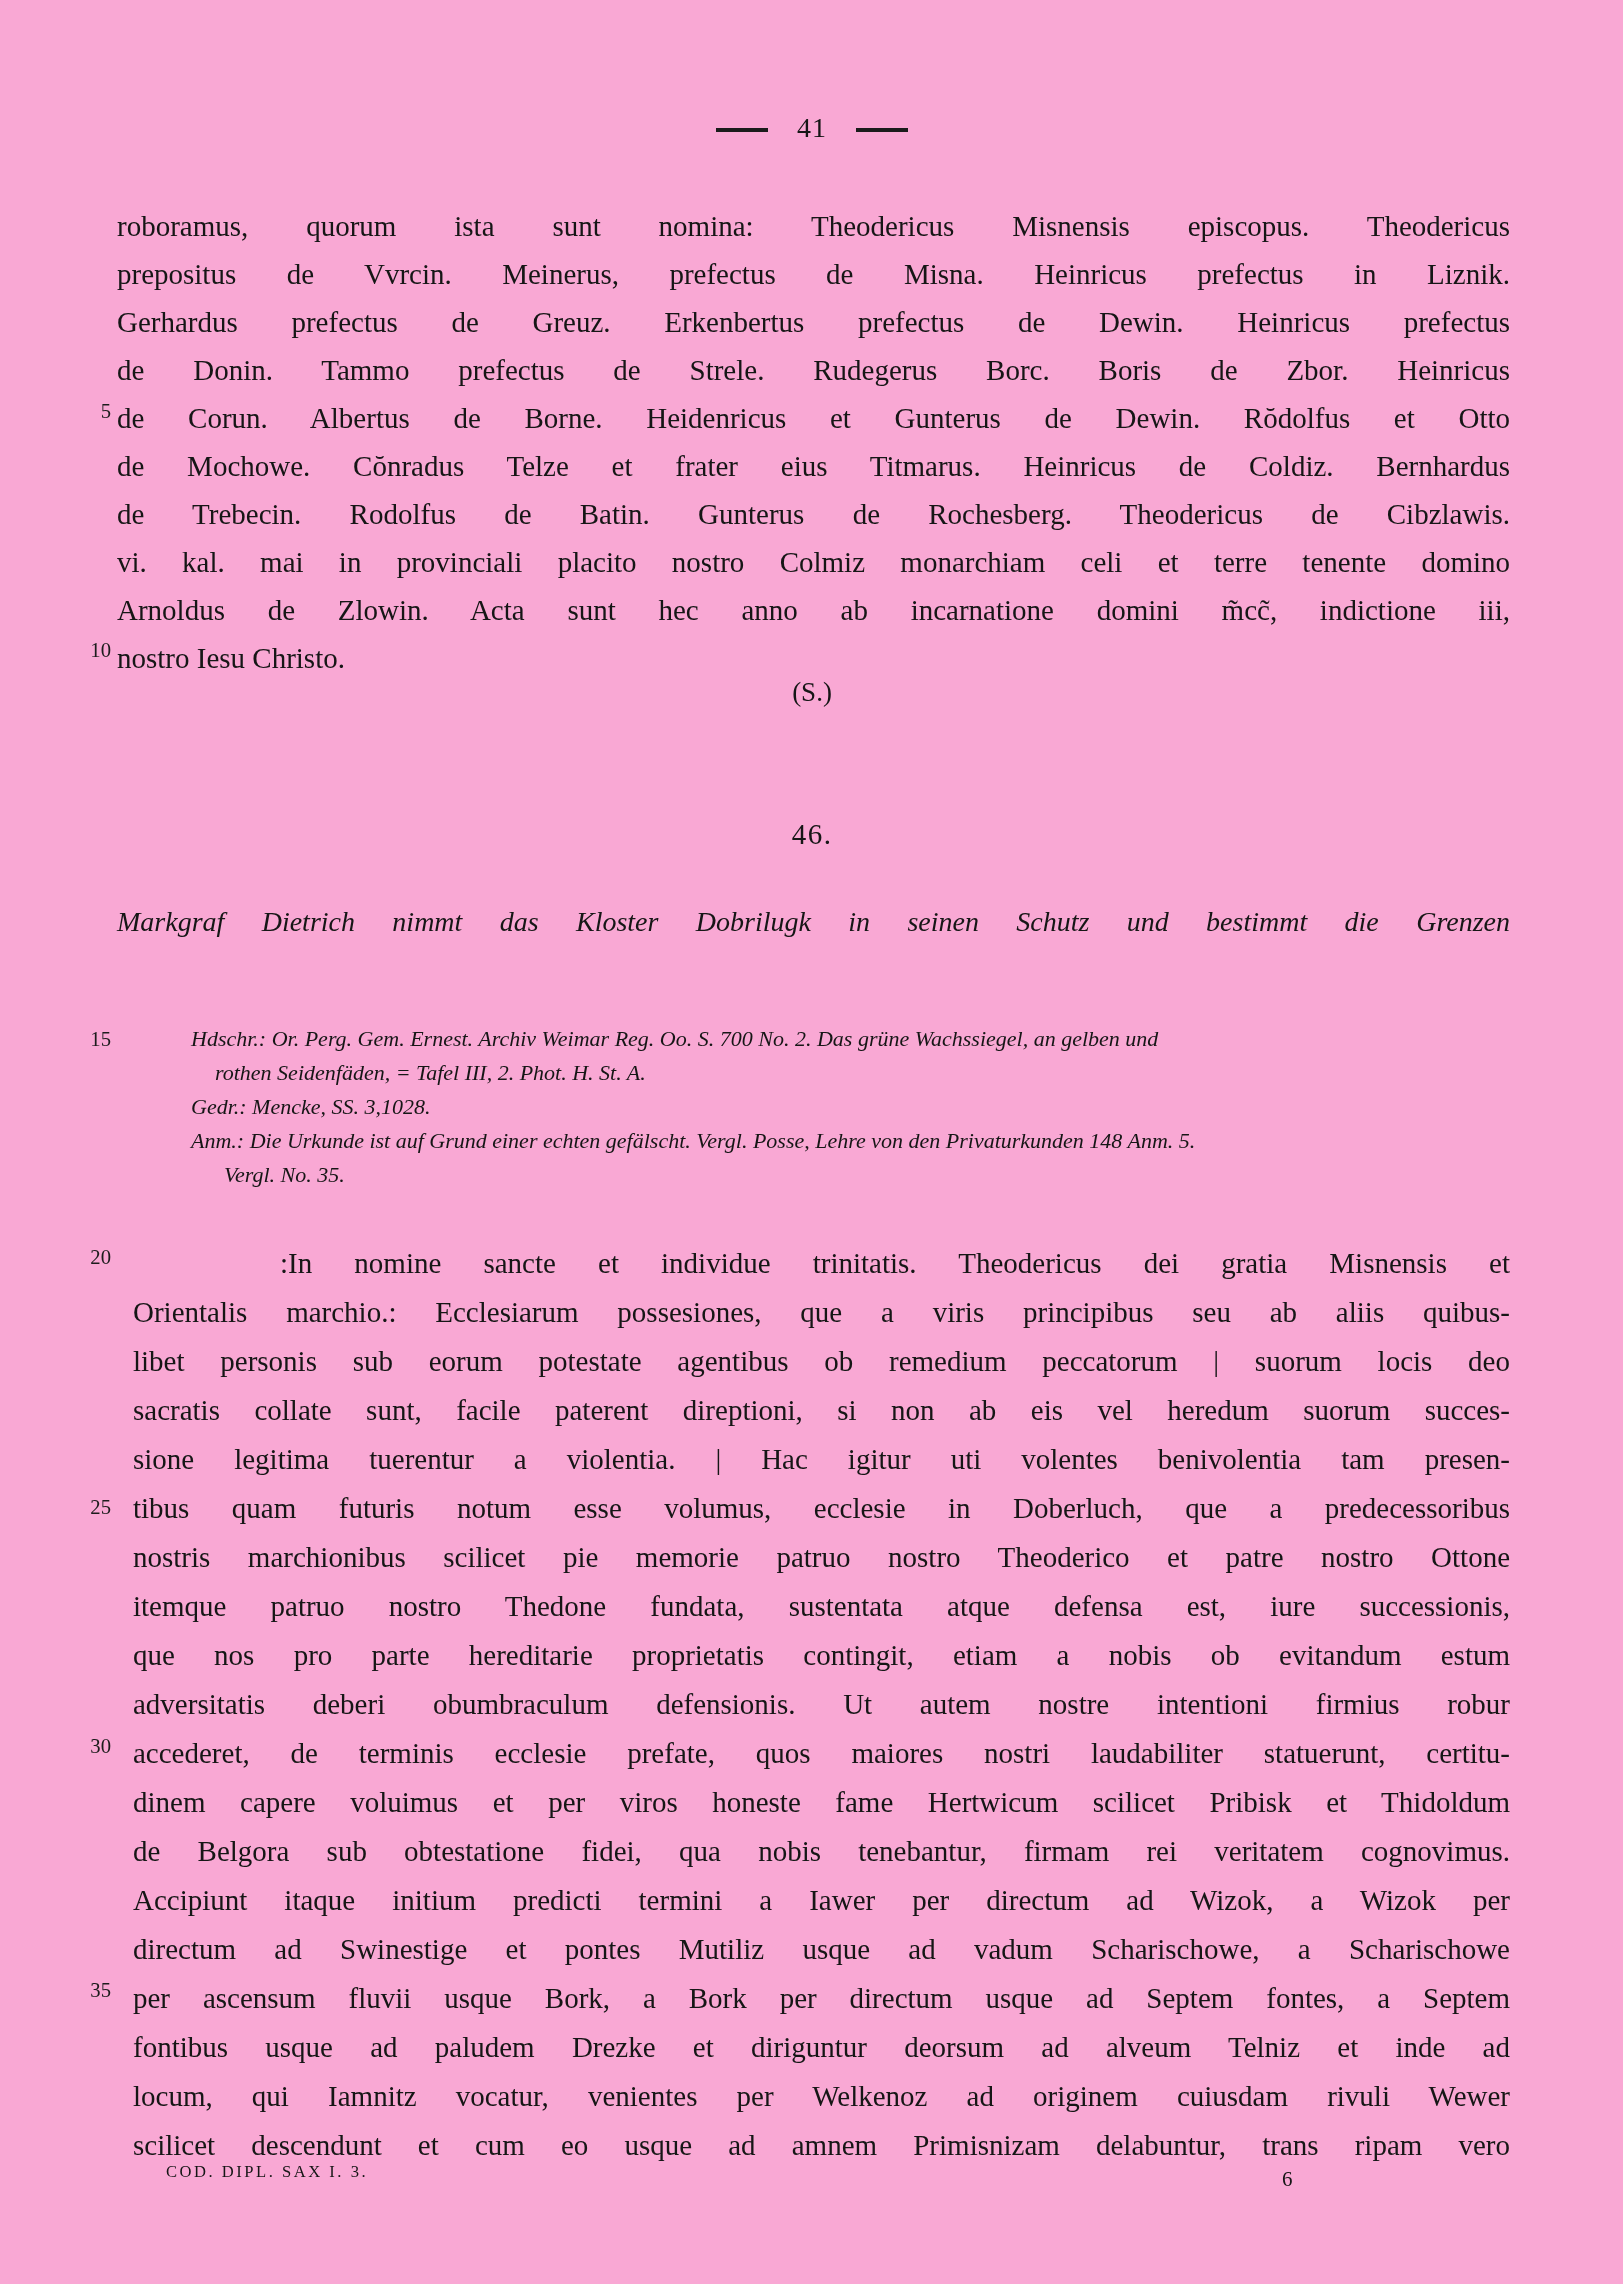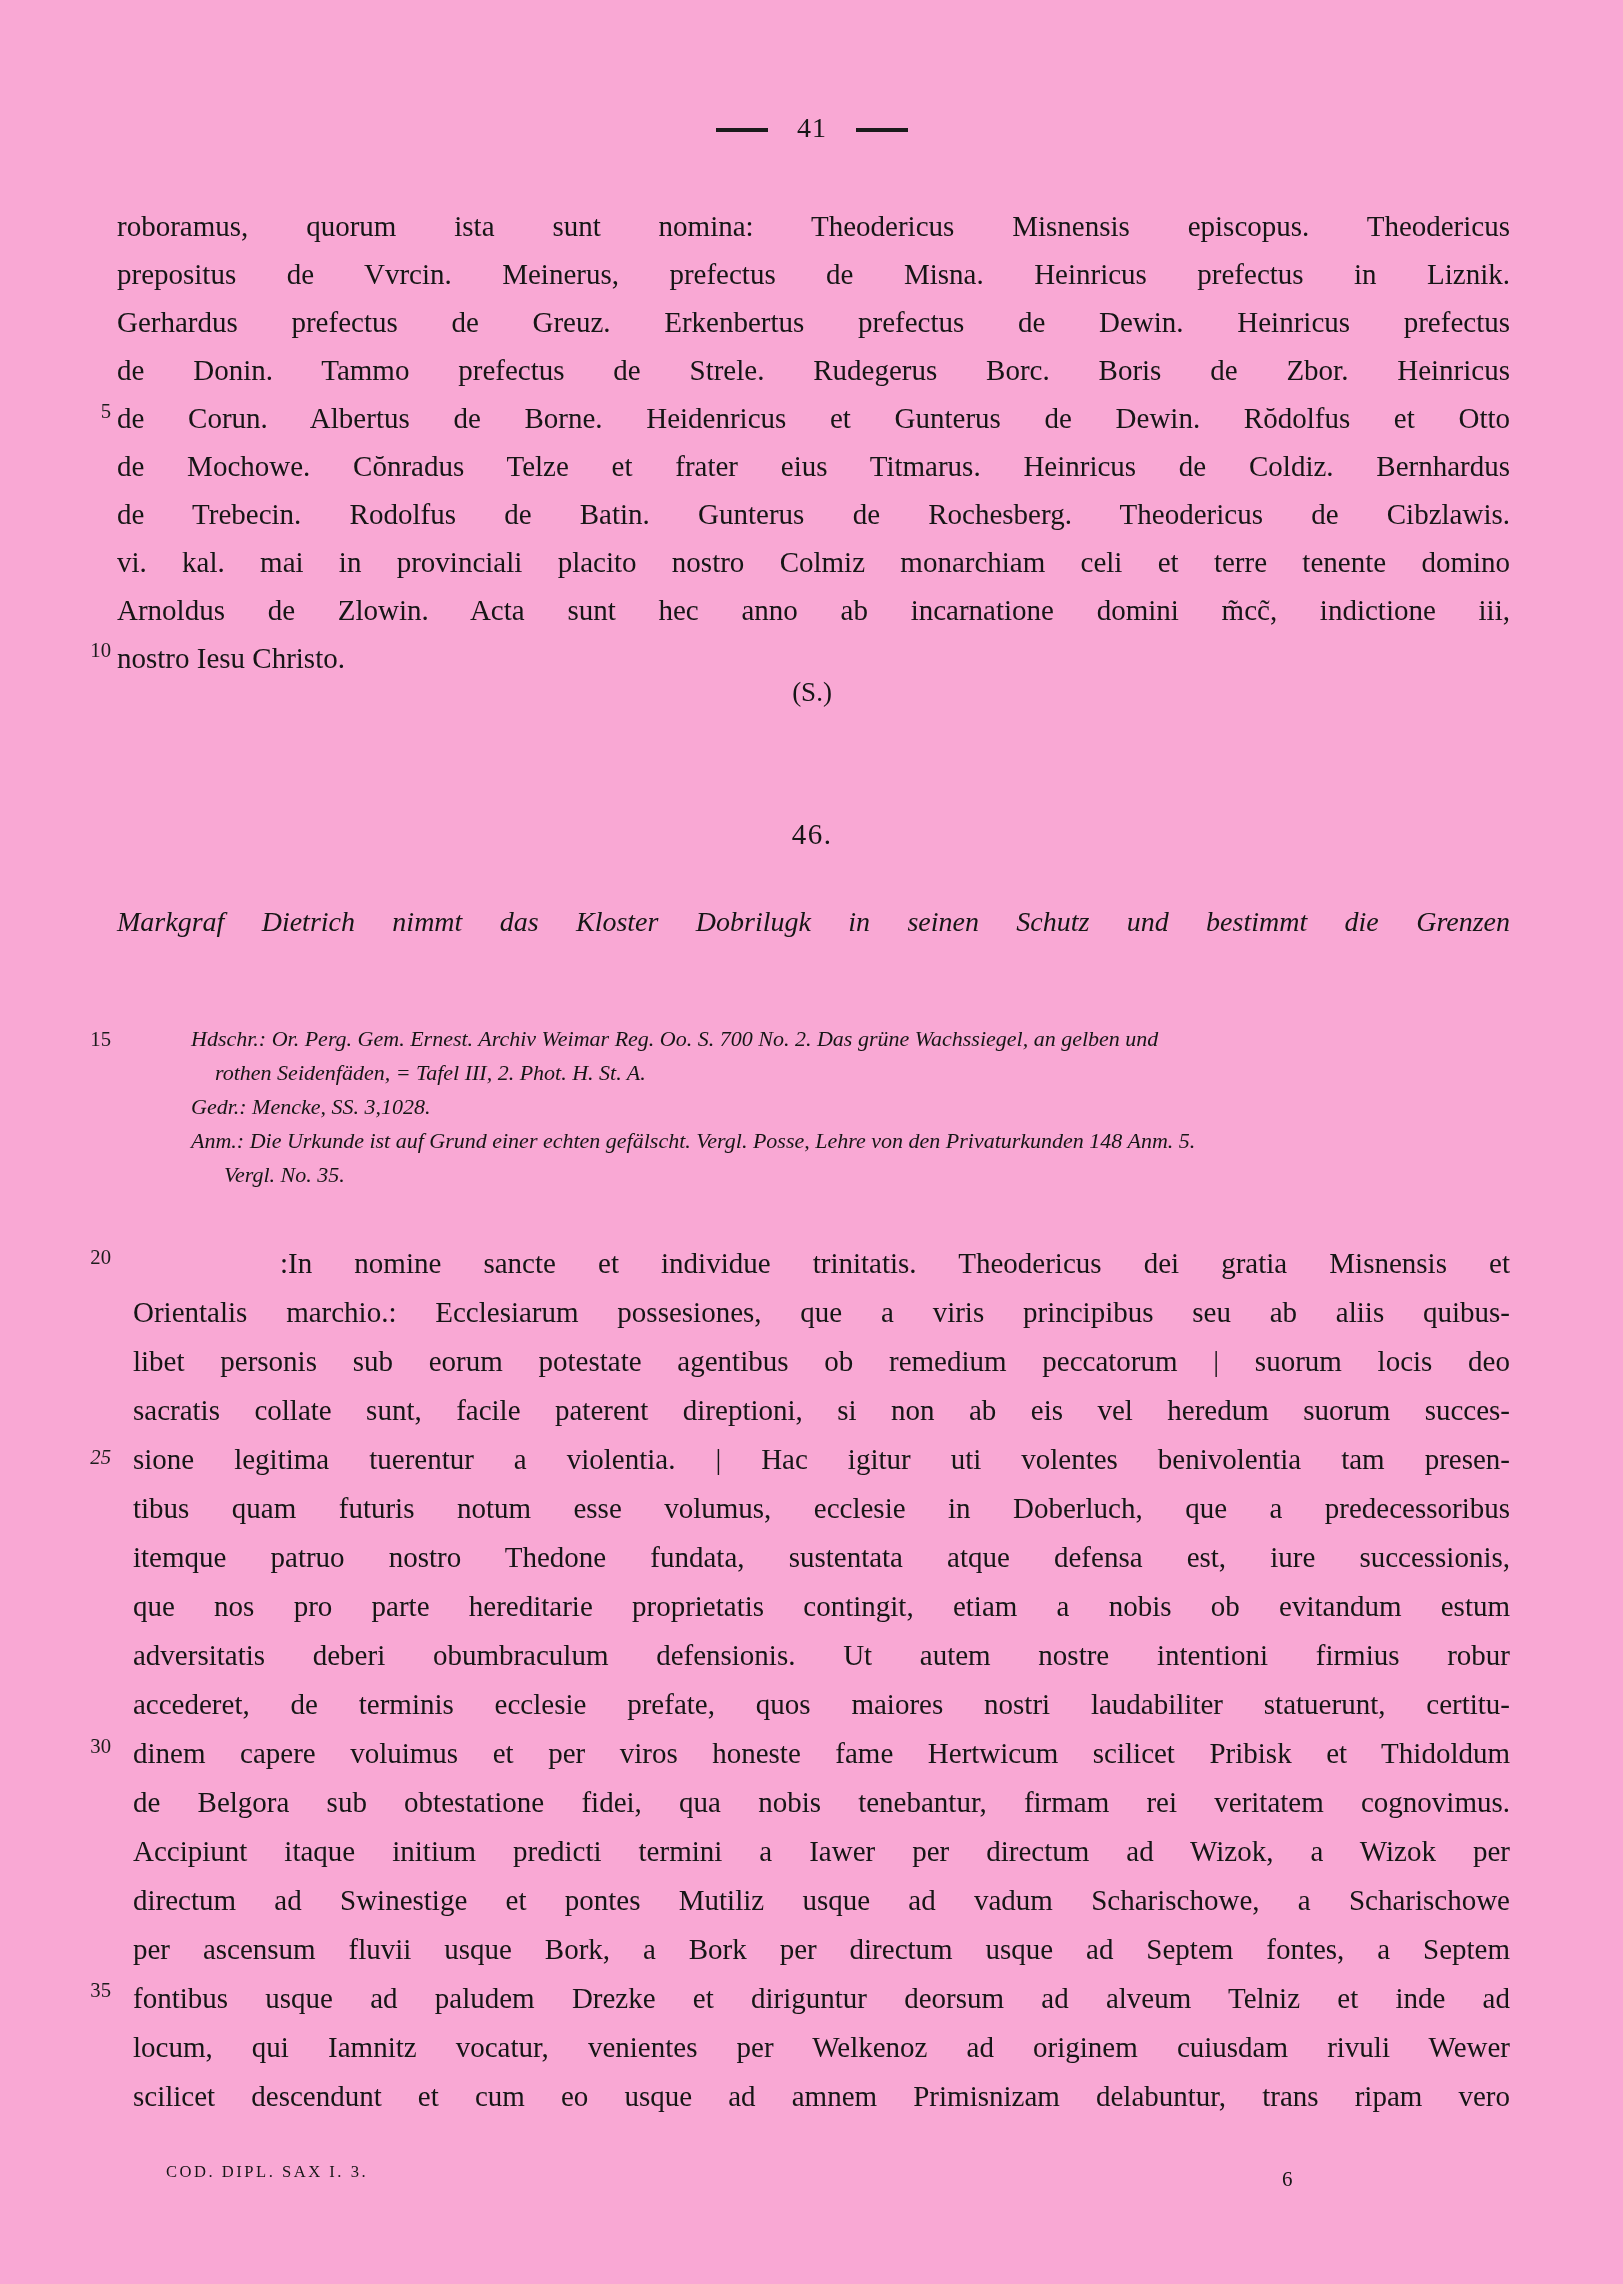--- a/index.html
+++ b/index.html
@@ -30,21 +30,21 @@
   .regest{position:absolute;top:899px;left:117px;width:1393px;font-style:italic;font-size:28px;line-height:46px;}
   .regrow{display:flex;justify-content:space-between;align-items:baseline;}
   .dateplace{font-style:normal;font-weight:700;font-size:28px;}
   
   .apparatus{position:absolute;top:1022px;left:191px;width:1322px;font-style:italic;font-size:22px;line-height:34px;}
   .app-wrap1{padding-left:24px;}
   .app-wrap2{padding-left:33px;}
   
   .mno{position:absolute;left:44px;width:67px;text-align:right;font-size:20.7px;color:#1c1c1c;}
   .m0{top:400px;}.m1{top:639px;}.m2{top:1028px;}.m3{top:1246px;}
-  .m4{top:1446px;font-style:italic;}.m5{top:1735px;}.m6{top:1979px;}
+  .m4{top:1496px;}.m5{top:1735px;}.m6{top:1979px;}
   
   .charter-end{position:absolute;top:202px;left:117px;width:1393px;}
   .maintext{position:absolute;top:1239px;left:117px;width:1393px;}
   
   .footer-sig{position:absolute;top:2162px;left:166px;font-size:16.6px;letter-spacing:2.5px;}
   .sheet-sig{position:absolute;top:2167px;left:1282px;font-size:21px;}
 </style>
 </head>
 <body>
 
@@ -93,20 +93,21 @@
     <div class="app-wrap2">Vergl. No. 35.</div>
   </div>
 
   <div class="maintext">
     <div class="mainline j indent1">:In nomine sancte et individue trinitatis.  Theodericus dei gratia Misnensis et</div>
     <div class="mainline j">Orientalis marchio.:  Ecclesiarum possesiones, que a viris principibus seu ab aliis quibus-</div>
     <div class="mainline j">libet personis sub eorum potestate agentibus ob remedium peccatorum | suorum locis deo</div>
     <div class="mainline j">sacratis collate sunt, facile paterent direptioni, si non ab eis vel heredum suorum succes-</div>
     <div class="mainline j">sione legitima tuerentur a violentia. | Hac igitur uti volentes benivolentia tam presen-</div>
     <div class="mainline j">tibus quam futuris notum esse volumus, ecclesie in Doberluch, que a predecessoribus</div>
+    <div class="mainline j">nostris marchionibus scilicet pie memorie patruo nostro Theoderico et patre nostro Ottone</div>
     <div class="mainline j">itemque patruo nostro Thedone fundata, sustentata atque defensa est, iure successionis,</div>
     <div class="mainline j">que nos pro parte hereditarie proprietatis contingit, etiam a nobis ob evitandum estum</div>
     <div class="mainline j">adversitatis deberi obumbraculum defensionis.  Ut autem nostre intentioni firmius robur</div>
     <div class="mainline j">accederet, de terminis ecclesie prefate, quos maiores nostri laudabiliter statuerunt, certitu-</div>
     <div class="mainline j">dinem capere voluimus et per viros honeste fame Hertwicum scilicet Pribisk et Thidoldum</div>
     <div class="mainline j">de Belgora sub obtestatione fidei, qua nobis tenebantur, firmam rei veritatem cognovimus.</div>
     <div class="mainline j">Accipiunt itaque initium predicti termini a Iawer per directum ad Wizok, a Wizok per</div>
     <div class="mainline j">directum ad Swinestige et pontes Mutiliz usque ad vadum Scharischowe, a Scharischowe</div>
     <div class="mainline j">per ascensum fluvii usque Bork, a Bork per directum usque ad Septem fontes, a Septem</div>
     <div class="mainline j">fontibus usque ad paludem Drezke et diriguntur deorsum ad alveum Telniz et inde ad</div>

